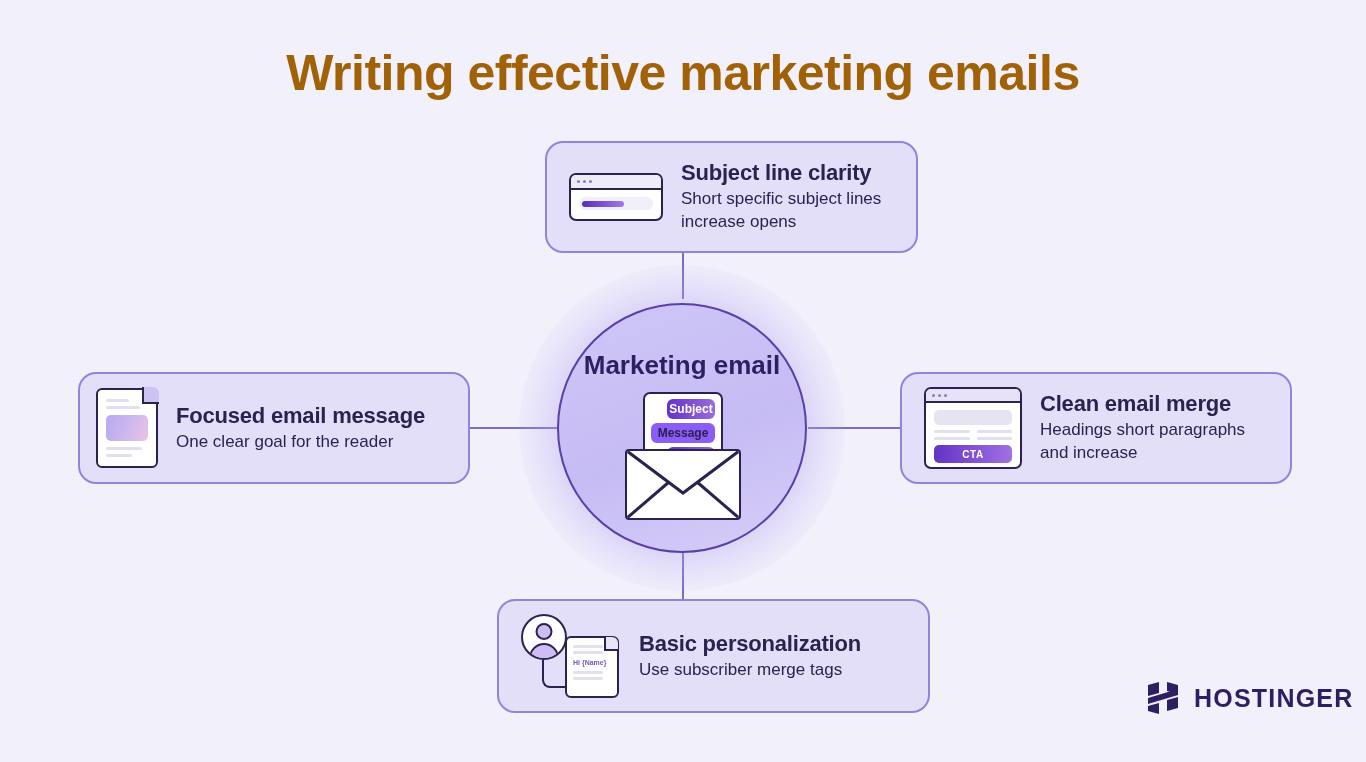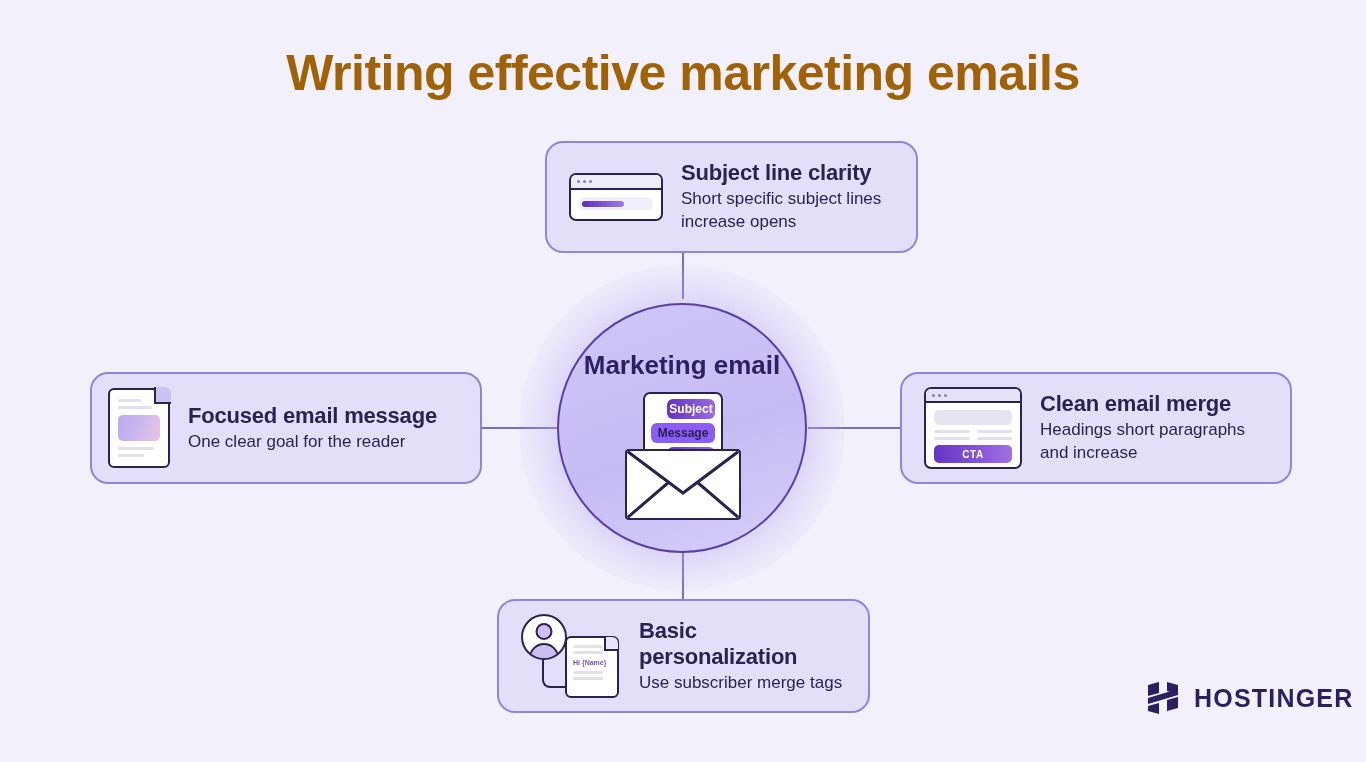--- a/index.html
+++ b/index.html
@@ -97,22 +97,22 @@
     position: absolute;
     background: #e4dff8;
     border: 2px solid #9184d9;
     border-radius: 18px;
     display: flex;
     align-items: center;
     gap: 18px;
     padding: 0 22px;
   }
   .card-top    { left: 497px; top: 141px; width: 373px; height: 112px; margin-left: 48px; }
-  .card-bottom { left: 497px; top: 599px; width: 373px; height: 114px; }
-  .card-left   { left: 90px;  top: 372px; width: 392px; height: 112px; padding-left: 16px; }
+  .card-bottom { left: 497px; top: 599px; width: 433px; height: 114px; }
+  .card-left   { left: 78px;  top: 372px; width: 392px; height: 112px; padding-left: 16px; }
   .card-right  { left: 900px; top: 372px; width: 392px; height: 112px; }
 
   .card-text { display: flex; flex-direction: column; gap: 2px; }
   .card-title {
     font-size: 22px; font-weight: 700; color: #2b2250; letter-spacing: -0.2px;
   }
   .card-desc {
     font-size: 17px; font-weight: 400; color: #2b2250; line-height: 1.35; max-width: 250px;
   }
   .card-left .card-desc, .card-bottom .card-desc { max-width: 280px; }

